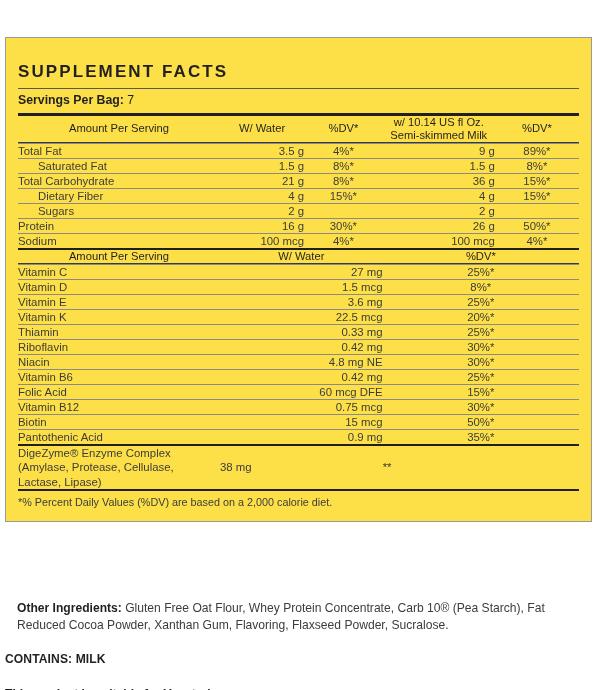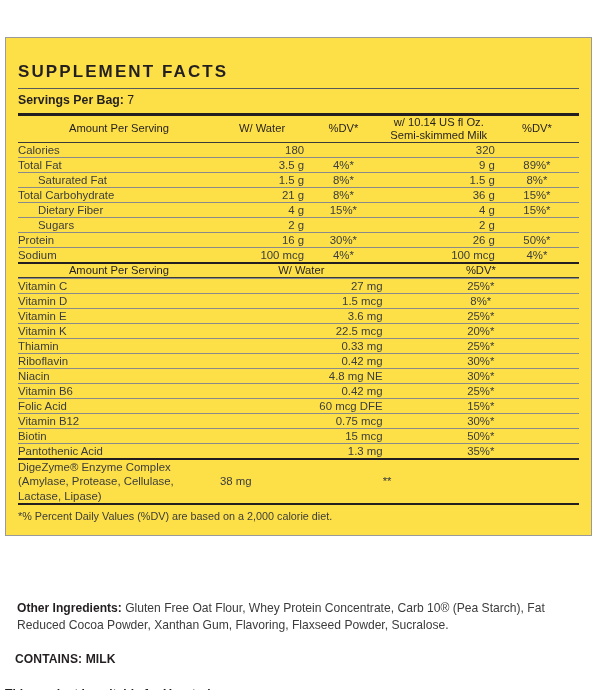--- a/index.html
+++ b/index.html
@@ -103,21 +103,21 @@
     position:absolute;
     left:5px;
     top:600px;
     width:588px;
     font-size:12.1px;
     line-height:16.5px;
     color:#3c3c3c;
   }
   .below .b{font-weight:bold;color:#231f20;}
   .oi{margin:0 0 0 12px;}
-  .contains{margin:18px 0 0 10px;font-weight:bold;color:#231f20;font-size:12.1px;letter-spacing:0.1px;}
+  .contains{margin:18px 0 0 0;font-weight:bold;color:#231f20;font-size:12.1px;letter-spacing:0.1px;}
   .veg{margin:18px 0 0 0;font-weight:bold;color:#231f20;font-size:12.1px;}
 </style>
 </head>
 <body>
 
 <div class="page">
 
   <div class="sf-box">
 
     <div class="sf-title">SUPPLEMENT FACTS</div>
@@ -155,27 +155,20 @@
 
     <table class="nut">
       <colgroup>
         <col style="width:36%">
           <col style="width:15%">
           <col style="width:14%">
           <col style="width:20%">
           <col style="width:15%">
       </colgroup>
       <tbody id="main-rows">
-          <tr class="r first">
-            <td class="name">Calories</td>
-            <td class="num">180</td>
-            <td class="ctr"></td>
-            <td class="num">320</td>
-            <td class="ctr"></td>
-          </tr>
           <tr class="r">
             <td class="name">Total Fat</td>
             <td class="num">3.5 g</td>
             <td class="ctr">4%*</td>
             <td class="num">9 g</td>
             <td class="ctr">89%*</td>
           </tr>
           <tr class="r">
             <td class="name indent">Saturated Fat</td>
             <td class="num">1.5 g</td>
@@ -297,21 +290,21 @@
             <td class="num">0.75 mcg</td>
             <td class="ctr">30%*</td>
           </tr>
           <tr class="r">
             <td class="name">Biotin</td>
             <td class="num">15 mcg</td>
             <td class="ctr">50%*</td>
           </tr>
           <tr class="r">
             <td class="name">Pantothenic Acid</td>
-            <td class="num">1.3 mg</td>
+            <td class="num">0.9 mg</td>
             <td class="ctr">35%*</td>
           </tr>
         </tbody>
     </table>
 
     <div class="sep-thick-wrap"></div>
 
     <table class="nut">
       <colgroup>
         <col style="width:36%">

